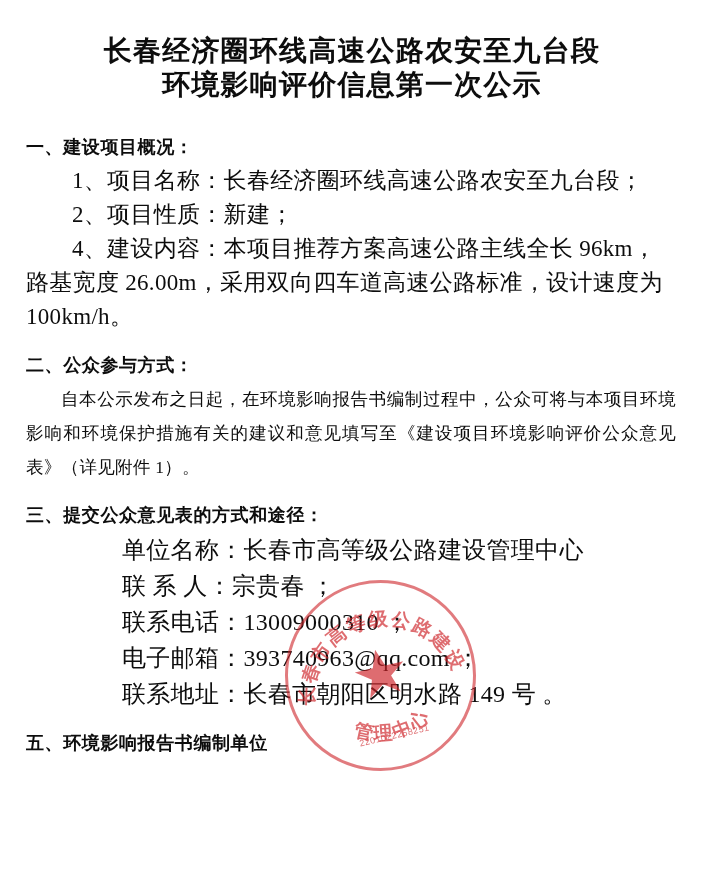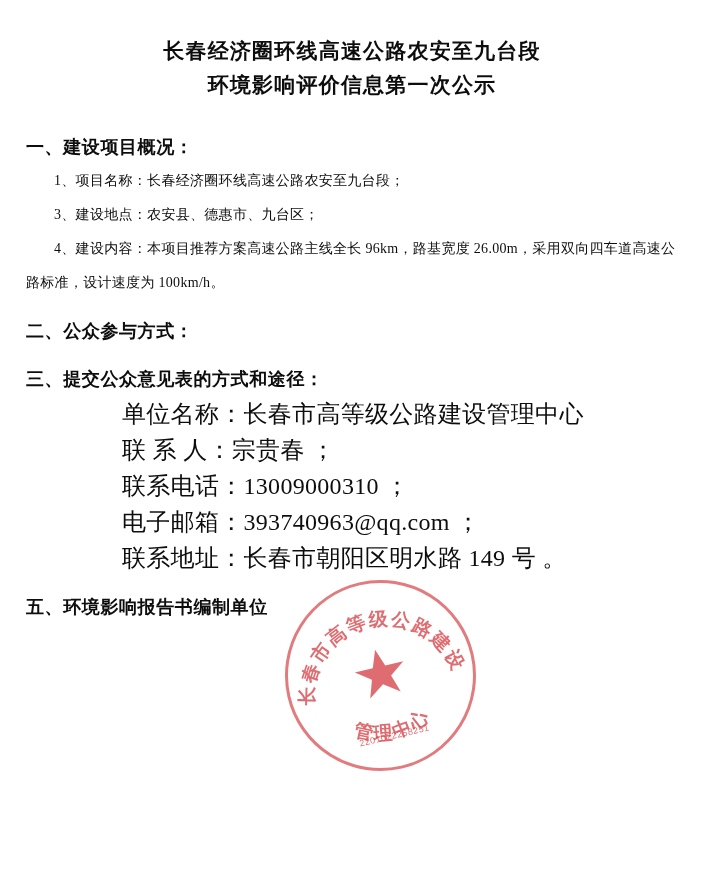--- a/index.html
+++ b/index.html
@@ -20,38 +20,38 @@
     width: 704px;
     height: 891px;
     padding: 0;
     box-sizing: border-box;
   }
   .title-block {
     text-align: center;
     padding-top: 34px;
   }
   .title-line {
-    font-size: 21px;
+    font-size: 28px;
     font-weight: bold;
     letter-spacing: 1.2px;
     line-height: 34px;
   }
   .content {
     padding: 14px 28px 0 26px;
     box-sizing: border-box;
   }
   .heading {
     font-size: 18px;
     font-weight: bold;
     line-height: 34px;
     letter-spacing: 0.6px;
     margin-top: 14px;
   }
   .item {
-    font-size: 14px;
+    font-size: 23px;
     line-height: 34px;
     letter-spacing: 0.3px;
     text-indent: 2em;
     font-family: Liberation Serif, serif;
   }
   .para {
     font-size: 17.5px;
     line-height: 34px;
     letter-spacing: 0.3px;
     text-indent: 2em;
@@ -127,24 +127,25 @@
 
   <div class="title-block">
     <div class="title-line">长春经济圈环线高速公路农安至九台段</div>
     <div class="title-line">环境影响评价信息第一次公示</div>
   </div>
 
   <div class="content">
 
     <div class="heading">一、建设项目概况：</div>
     <div class="item">1、项目名称：长春经济圈环线高速公路农安至九台段；</div>
-    <div class="item">3、建设地点：农安县、德惠市、九台区；</div>
+    <div class="item">2、项目性质：新建；</div>
     <div class="item">4、建设内容：本项目推荐方案高速公路主线全长 96km，路基宽度 26.00m，采用双向四车道高速公路标准，设计速度为 100km/h。</div>
 
     <div class="heading">二、公众参与方式：</div>
+    <div class="para">自本公示发布之日起，在环境影响报告书编制过程中，公众可将与本项目环境影响和环境保护措施有关的建议和意见填写至《建设项目环境影响评价公众意见表》（详见附件 1）。</div>
 
     <div class="heading">三、提交公众意见表的方式和途径：</div>
 
     <div class="kv">
       <span class="label">单位名称：</span><span>长春市高等级公路建设管理中心</span>
     </div>
     <div class="kv">
       <span class="label">联 系 人：</span><span>宗贵春 ；</span>
     </div>
     <div class="kv">

